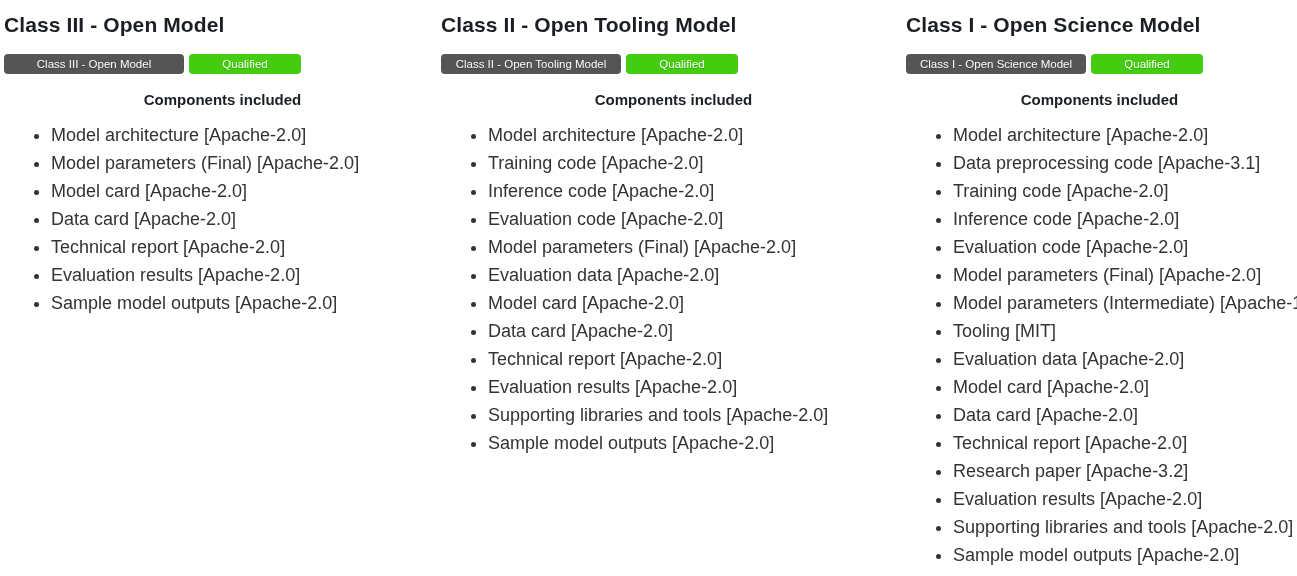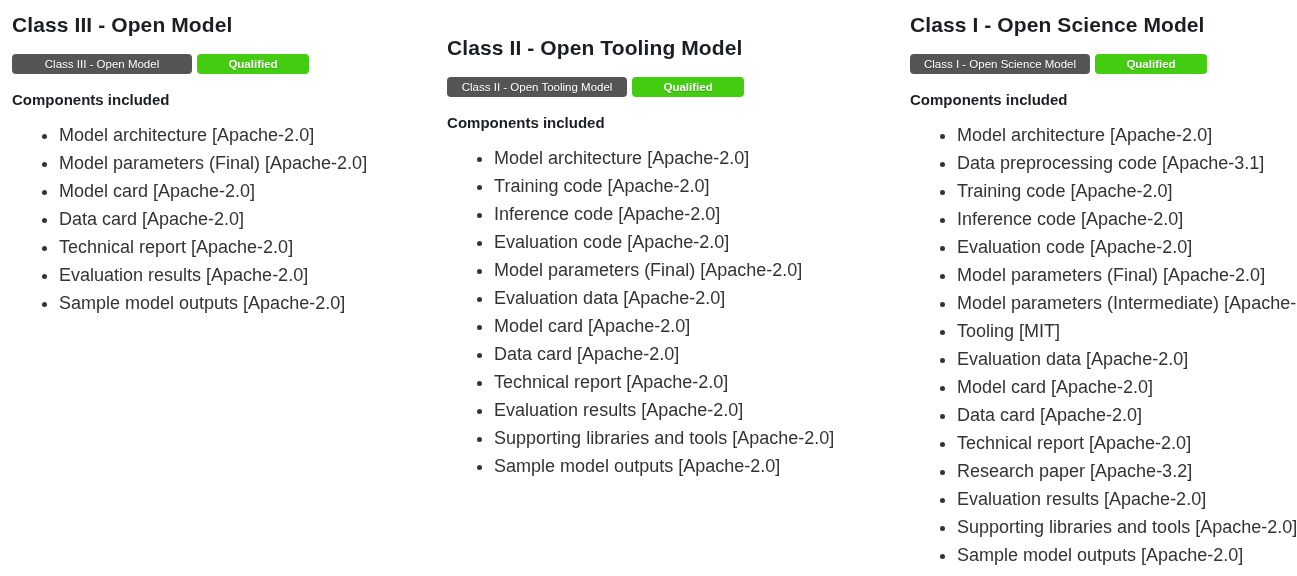--- a/index.html
+++ b/index.html
@@ -10,26 +10,26 @@
   body {
     width: 1297px;
     height: 576px;
     overflow: hidden;
     font-family: "Liberation Sans", sans-serif;
     color: #333333;
   }
   .page {
     display: flex;
     box-sizing: border-box;
-    padding: 8px 0 0 12px;
+    padding: 8px 0 0 4px;
     width: 1297px;
   }
   .col { box-sizing: border-box; }
   .col-1 { width: 437px; }
-  .col-2 { width: 465px; margin-top: 23px; }
+  .col-2 { width: 465px; }
   .col-3 { width: 387px; }
 
   .col-title {
     margin: 4px 0 0 0;
     font-size: 21px;
     line-height: 26px;
     font-weight: 700;
     color: #1b1f23;
     letter-spacing: 0.1px;
   }
@@ -51,34 +51,35 @@
     border-radius: 4px;
     white-space: nowrap;
     overflow: hidden;
     text-shadow: 0 1px 0 rgba(0,0,0,0.25);
   }
   .badge-right {
     width: 112px;
     background: #44cc11;
     color: #ffffff;
     font-size: 11.5px;
-    font-weight: 700;
+    font-weight: 400;
     line-height: 20px;
     text-align: center;
     border-radius: 4px;
     white-space: nowrap;
     text-shadow: 0 1px 0 rgba(0,0,0,0.2);
   }
 
   .comp-heading {
     margin: 18px 0 0 0;
     font-size: 15px;
     line-height: 16px;
     font-weight: 700;
     color: #1b1f23;
+    text-align: center;
   }
 
   .comp-list {
     margin: 13px 0 0 0;
     padding: 0 0 0 47px;
     list-style: disc outside;
   }
   .comp-list li {
     font-size: 18px;
     line-height: 28px;

